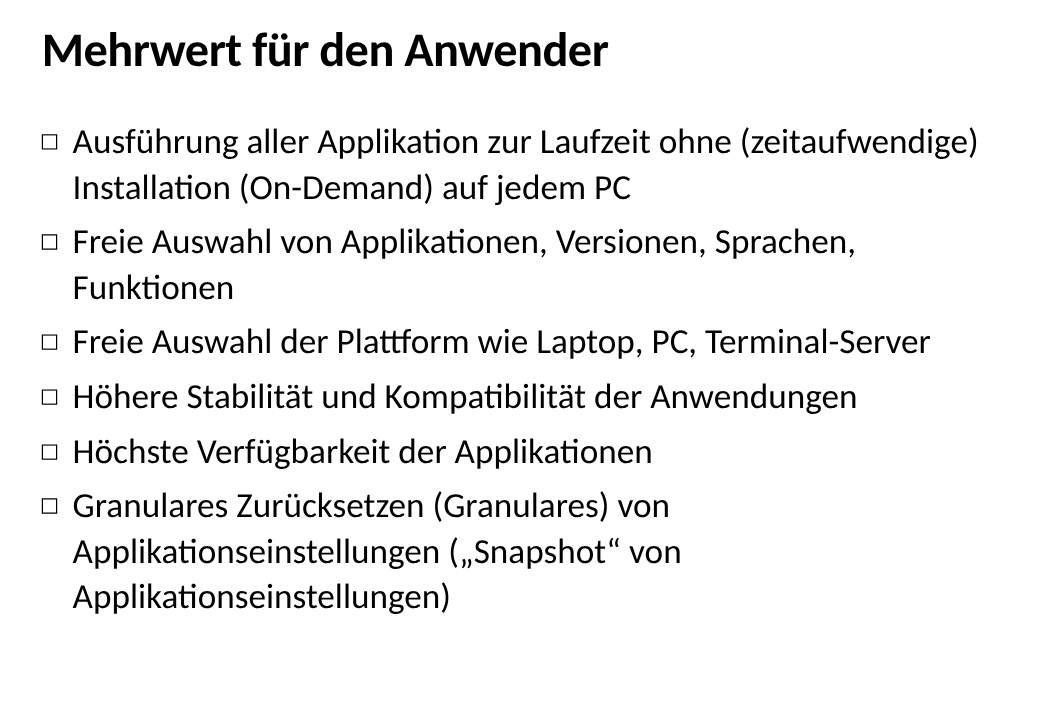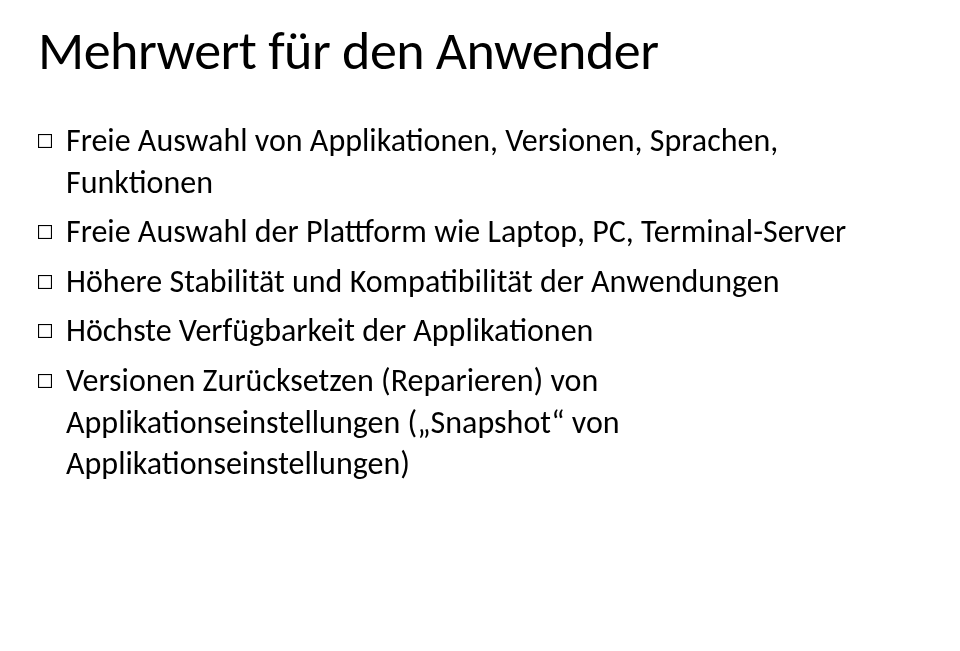--- a/index.html
+++ b/index.html
@@ -9,22 +9,22 @@
     }
     body {
       width: 960px;
       height: 651px;
       background: #ffffff;
       font-family: Calibri, Arial, sans-serif;
       padding: 18px 38px 18px 38px;
       color: #000000;
     }
     .title {
-      font-size: 54px;
-      font-weight: normal;
+      font-size: 44px;
+      font-weight: bold;
       margin-bottom: 36px;
       letter-spacing: -0.5px;
     }
     .bullet-list {
       list-style: none;
     }
     .bullet-item {
       display: flex;
       align-items: flex-start;
       margin-bottom: 8px;
@@ -54,20 +54,28 @@
 
 <h1 class="title">Mehrwert für den Anwender</h1>
 
 <ul class="bullet-list">
   <li class="bullet-item">
     <span class="bullet-marker">
       <svg viewBox="0 0 14 14">
           <rect x="0" y="0" width="14" height="14" fill="none" stroke="#000" stroke-width="2.2"></rect>
         </svg>
     </span>
+    <span class="bullet-text">Ausführung aller Applikation zur Laufzeit ohne (zeitaufwendige) Installation (On-Demand) auf jedem PC</span>
+  </li>
+  <li class="bullet-item">
+    <span class="bullet-marker">
+      <svg viewBox="0 0 14 14">
+          <rect x="0" y="0" width="14" height="14" fill="none" stroke="#000" stroke-width="2.2"></rect>
+        </svg>
+    </span>
     <span class="bullet-text">Freie Auswahl von Applikationen, Versionen, Sprachen, Funktionen</span>
   </li>
   <li class="bullet-item">
     <span class="bullet-marker">
       <svg viewBox="0 0 14 14">
           <rect x="0" y="0" width="14" height="14" fill="none" stroke="#000" stroke-width="2.2"></rect>
         </svg>
     </span>
     <span class="bullet-text">Freie Auswahl der Plattform wie Laptop, PC, Terminal-Server</span>
   </li>
@@ -86,15 +94,15 @@
         </svg>
     </span>
     <span class="bullet-text">Höchste Verfügbarkeit der Applikationen</span>
   </li>
   <li class="bullet-item">
     <span class="bullet-marker">
       <svg viewBox="0 0 14 14">
           <rect x="0" y="0" width="14" height="14" fill="none" stroke="#000" stroke-width="2.2"></rect>
         </svg>
     </span>
-    <span class="bullet-text">Versionen Zurücksetzen (Reparieren) von Applikationseinstellungen („Snapshot“ von Applikationseinstellungen)</span>
+    <span class="bullet-text">Granulares Zurücksetzen (Granulares) von Applikationseinstellungen („Snapshot“ von Applikationseinstellungen)</span>
   </li>
 </ul>
 
 </body></html>

